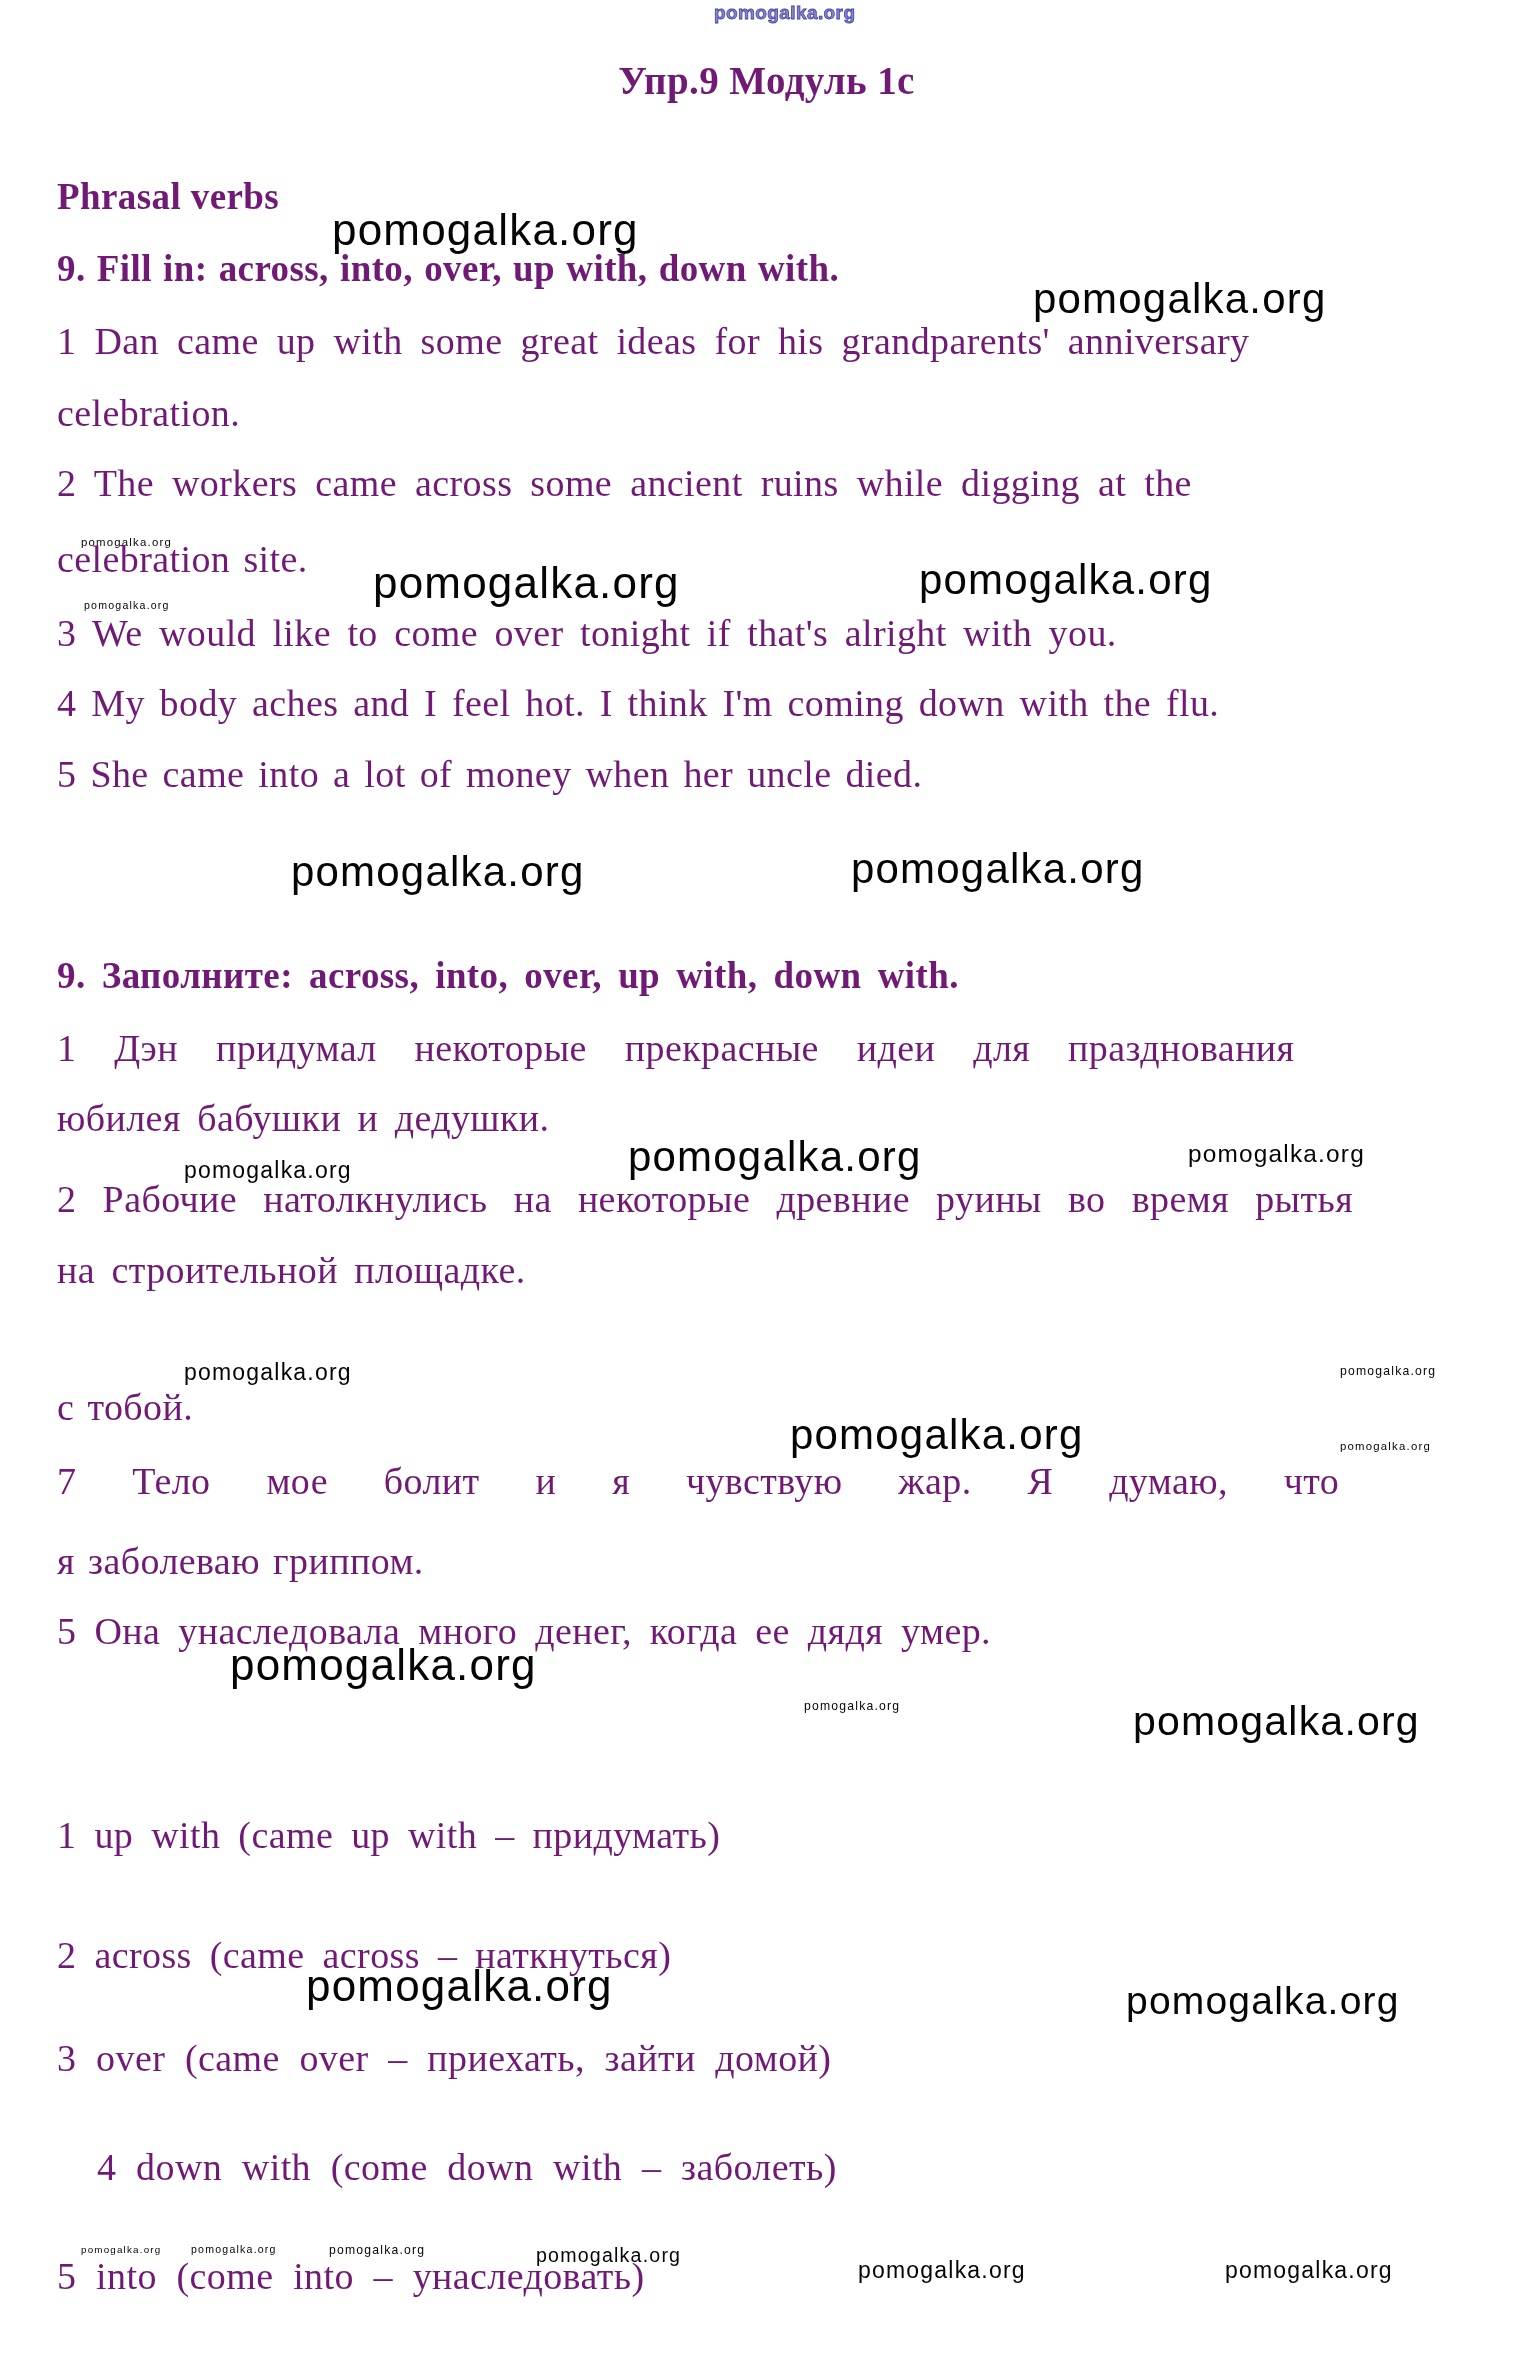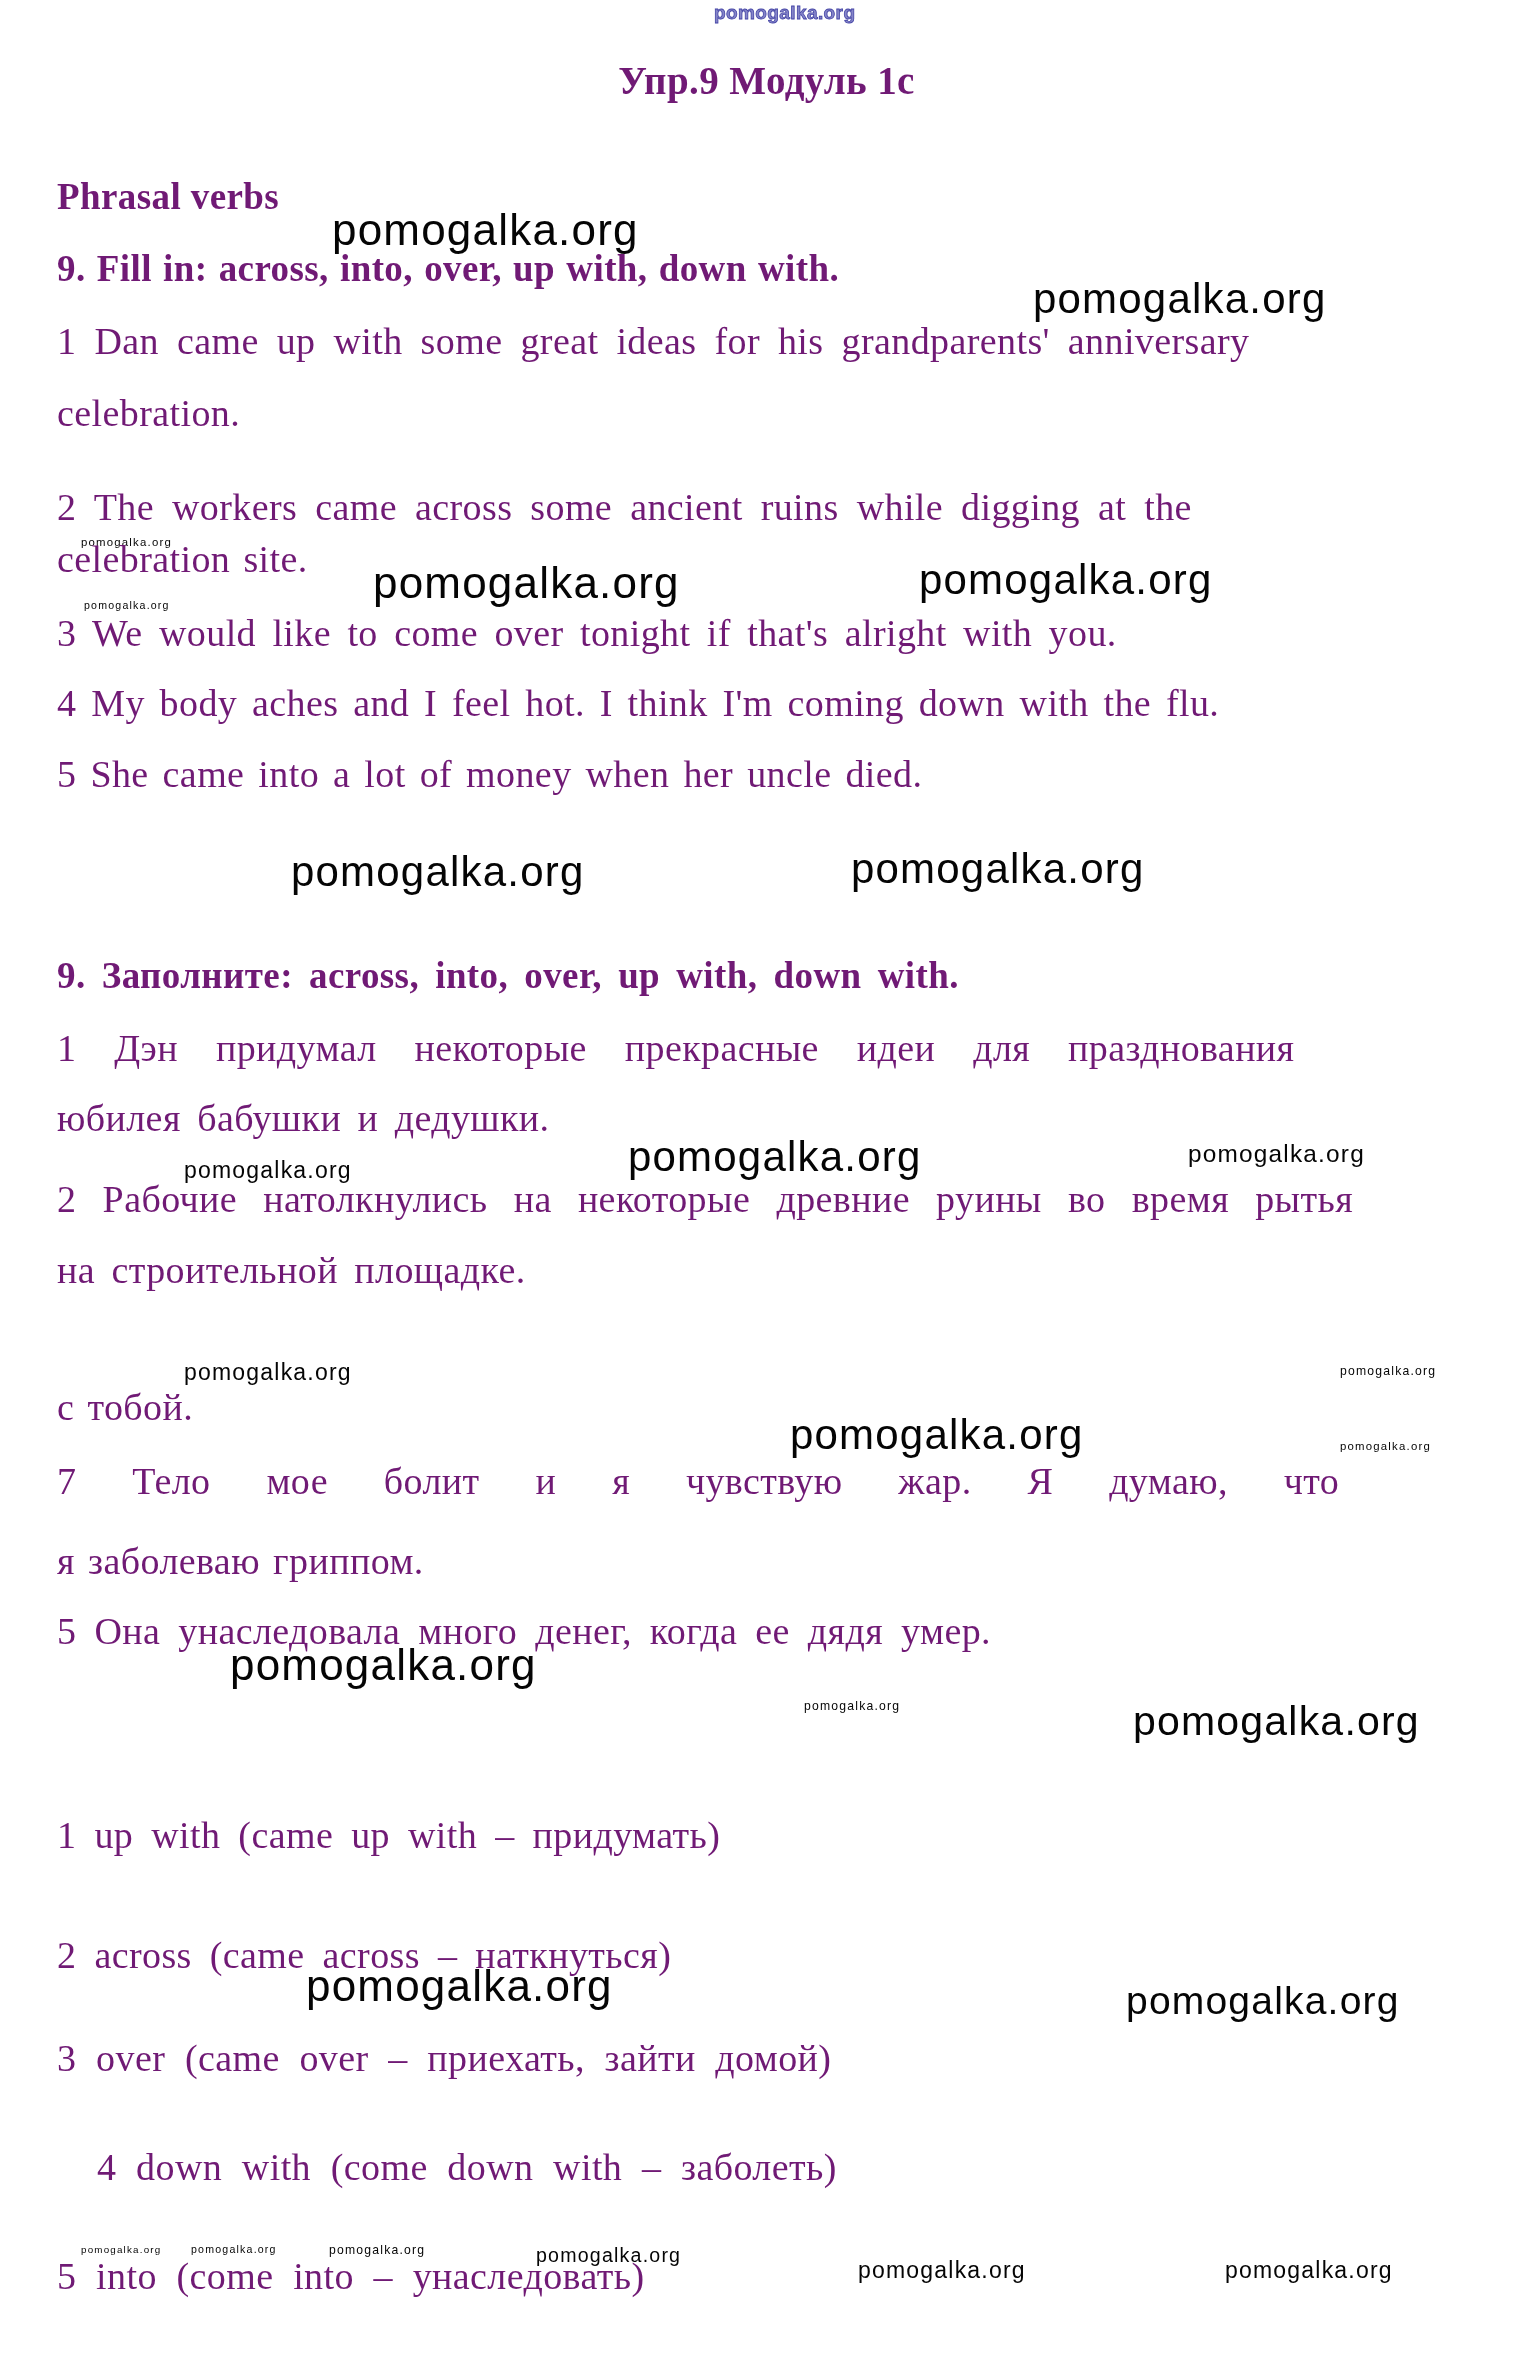--- a/index.html
+++ b/index.html
@@ -72,21 +72,21 @@
   <span class="wm" style="left:858px;top:2259px;font-size:23px;">pomogalka.org</span>
   <span class="wm" style="left:1225px;top:2259px;font-size:23px;">pomogalka.org</span>
 
   <div class="ln bold center" style="top:61px;font-size:39px;">Упр.9 Модуль 1c</div>
 
   <div class="ln bold" style="top:178px;font-size:37px;">Phrasal verbs</div>
   <div class="ln bold" style="top:250px;font-size:37px;word-spacing:1.6px;">9. Fill in: across, into, over, up with, down with.</div>
 
   <div class="ln" style="top:322px;word-spacing:8.1px;">1 Dan came up with some great ideas for his grandparents' anniversary</div>
   <div class="ln" style="top:394px;">celebration.</div>
-  <div class="ln" style="top:488px;word-spacing:8.1px;text-align:right;">2 The workers came across some ancient ruins while digging at the</div>
+  <div class="ln" style="top:464px;word-spacing:8.1px;text-align:right;">2 The workers came across some ancient ruins while digging at the</div>
   <div class="ln" style="top:540px;word-spacing:3.3px;">celebration site.</div>
   <div class="ln" style="top:614px;word-spacing:6.5px;">3 We would like to come over tonight if that's alright with you.</div>
   <div class="ln" style="top:684px;word-spacing:4.9px;">4 My body aches and I feel hot. I think I'm coming down with the flu.</div>
   <div class="ln" style="top:755px;word-spacing:4.1px;">5 She came into a lot of money when her uncle died.</div>
 
   <div class="ln bold" style="top:957px;font-size:37px;word-spacing:6.5px;">9. Заполните: across, into, over, up with, down with.</div>
 
   <div class="ln" style="top:1029px;word-spacing:28px;">1 Дэн придумал некоторые прекрасные идеи для празднования</div>
   <div class="ln" style="top:1099px;word-spacing:6.5px;">юбилея бабушки и дедушки.</div>
   <div class="ln" style="top:1180px;word-spacing:16.3px;">2 Рабочие натолкнулись на некоторые древние руины во время рытья</div>

